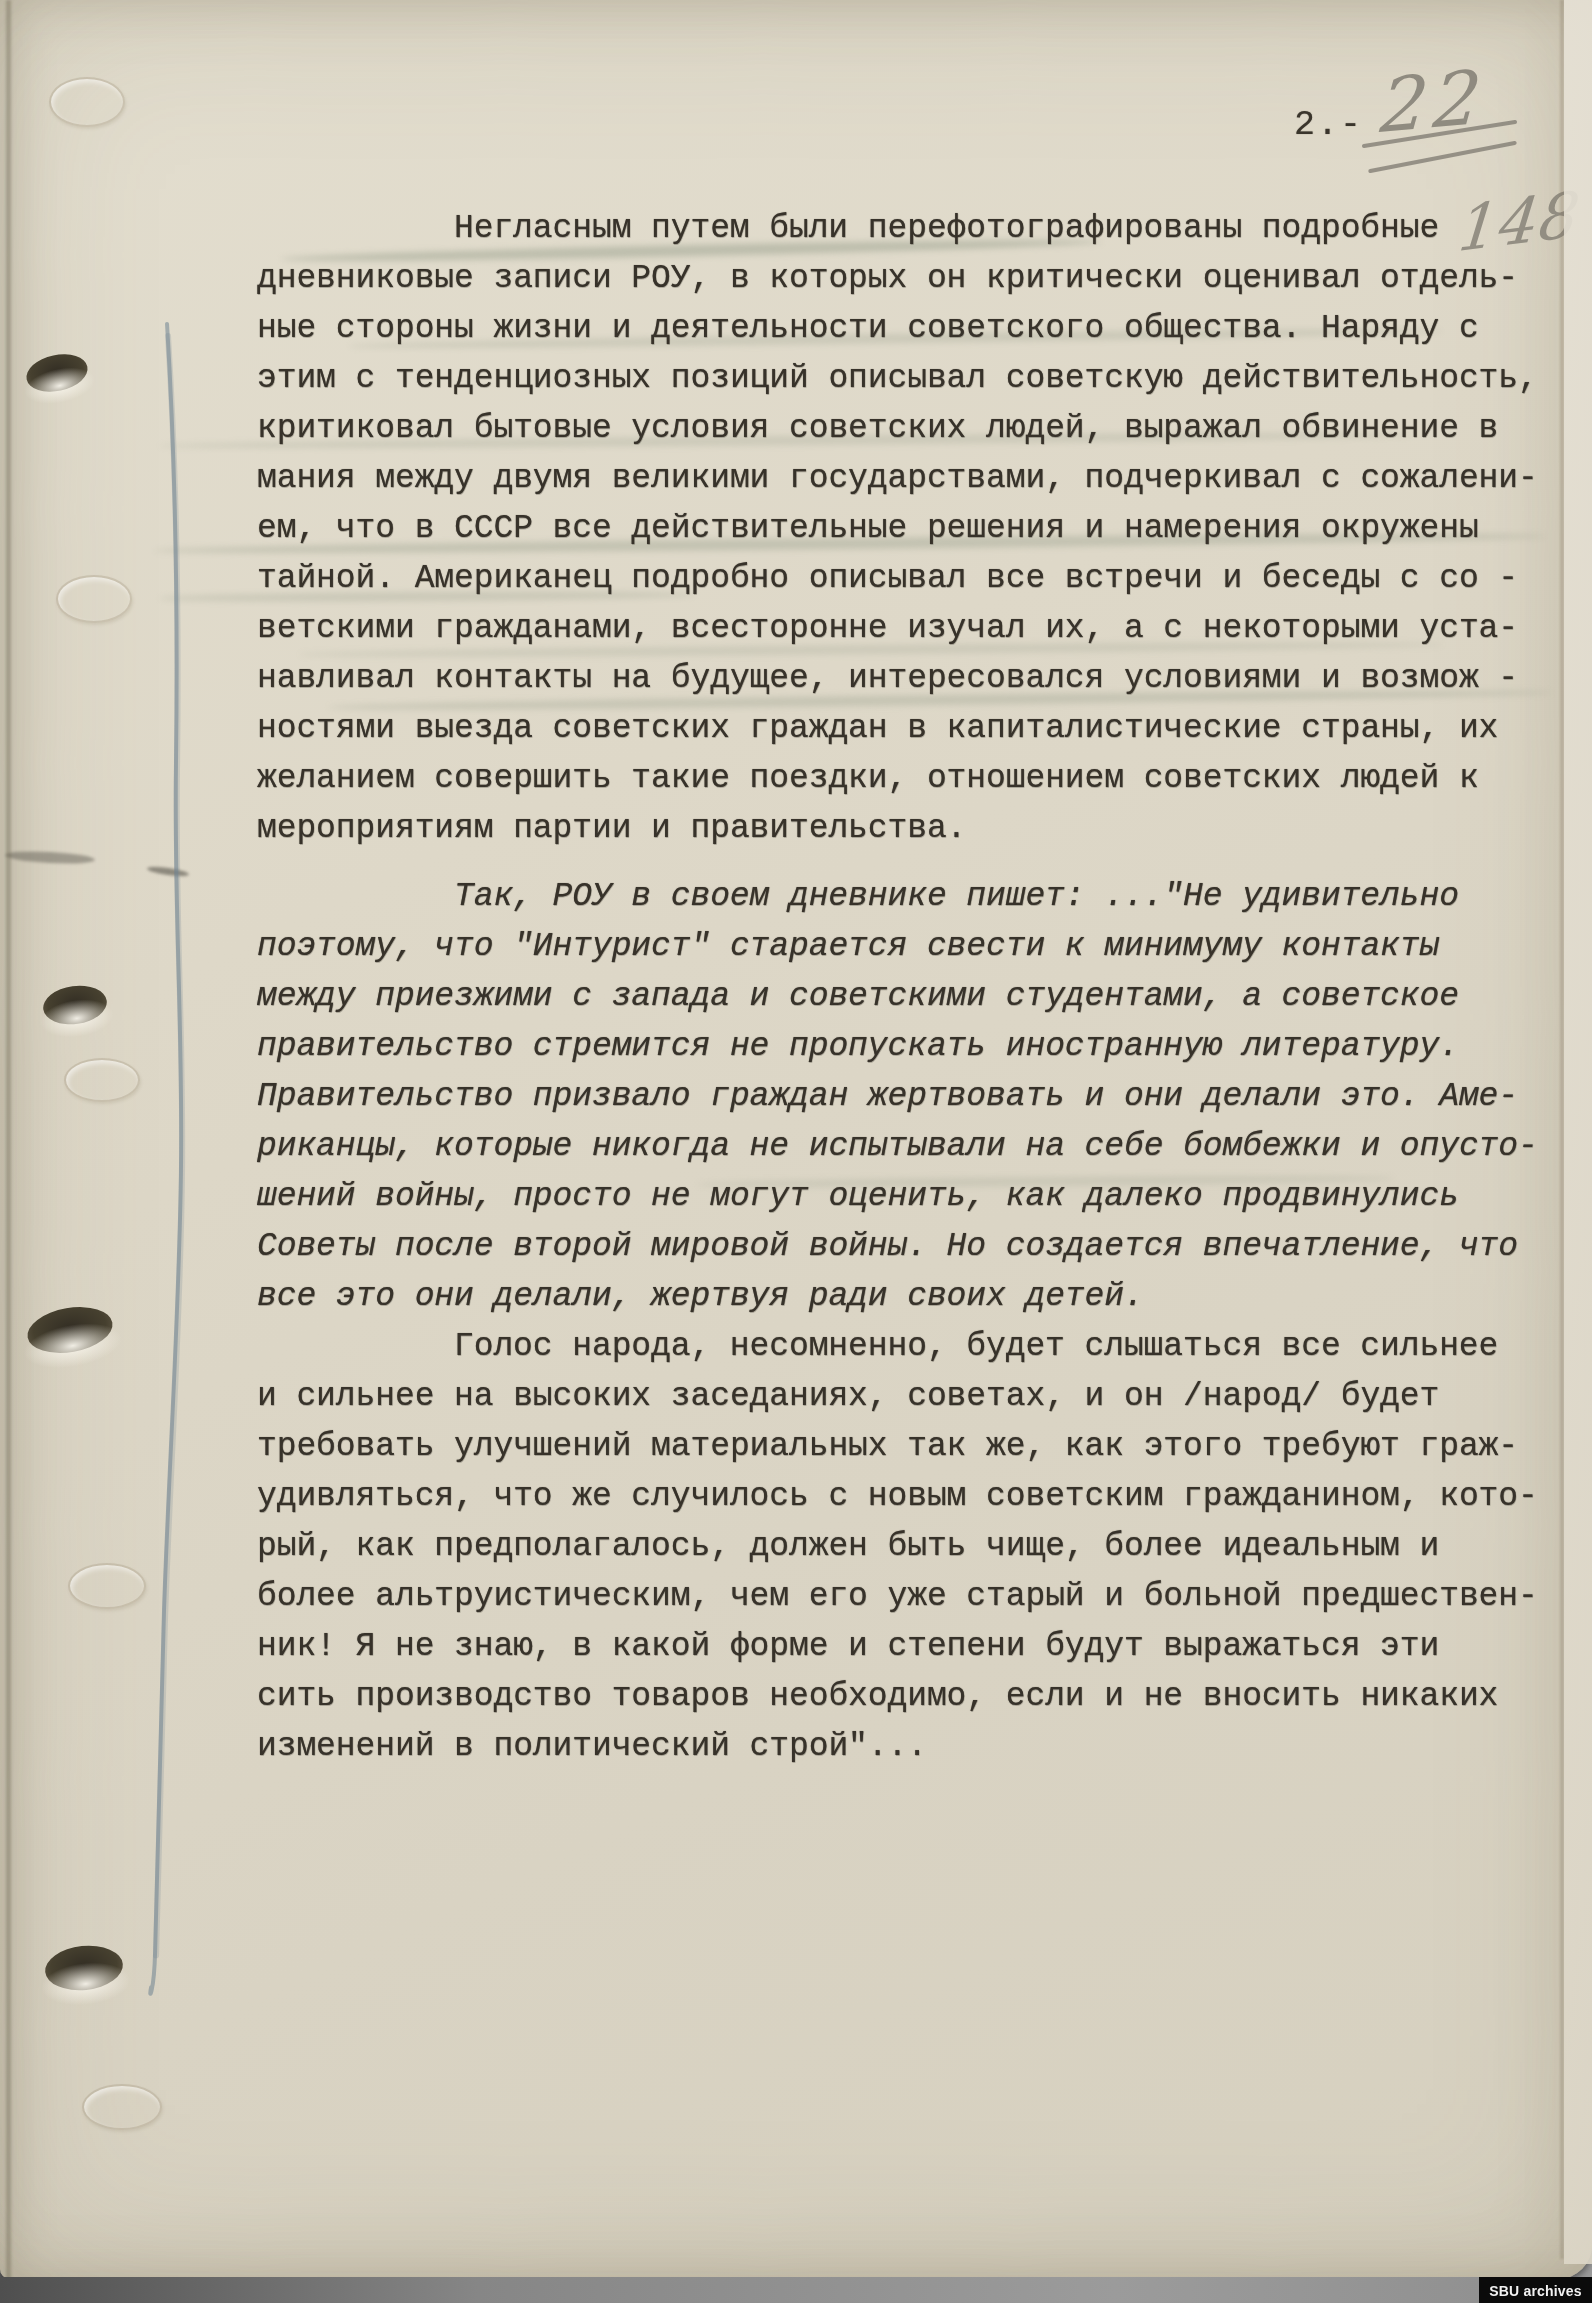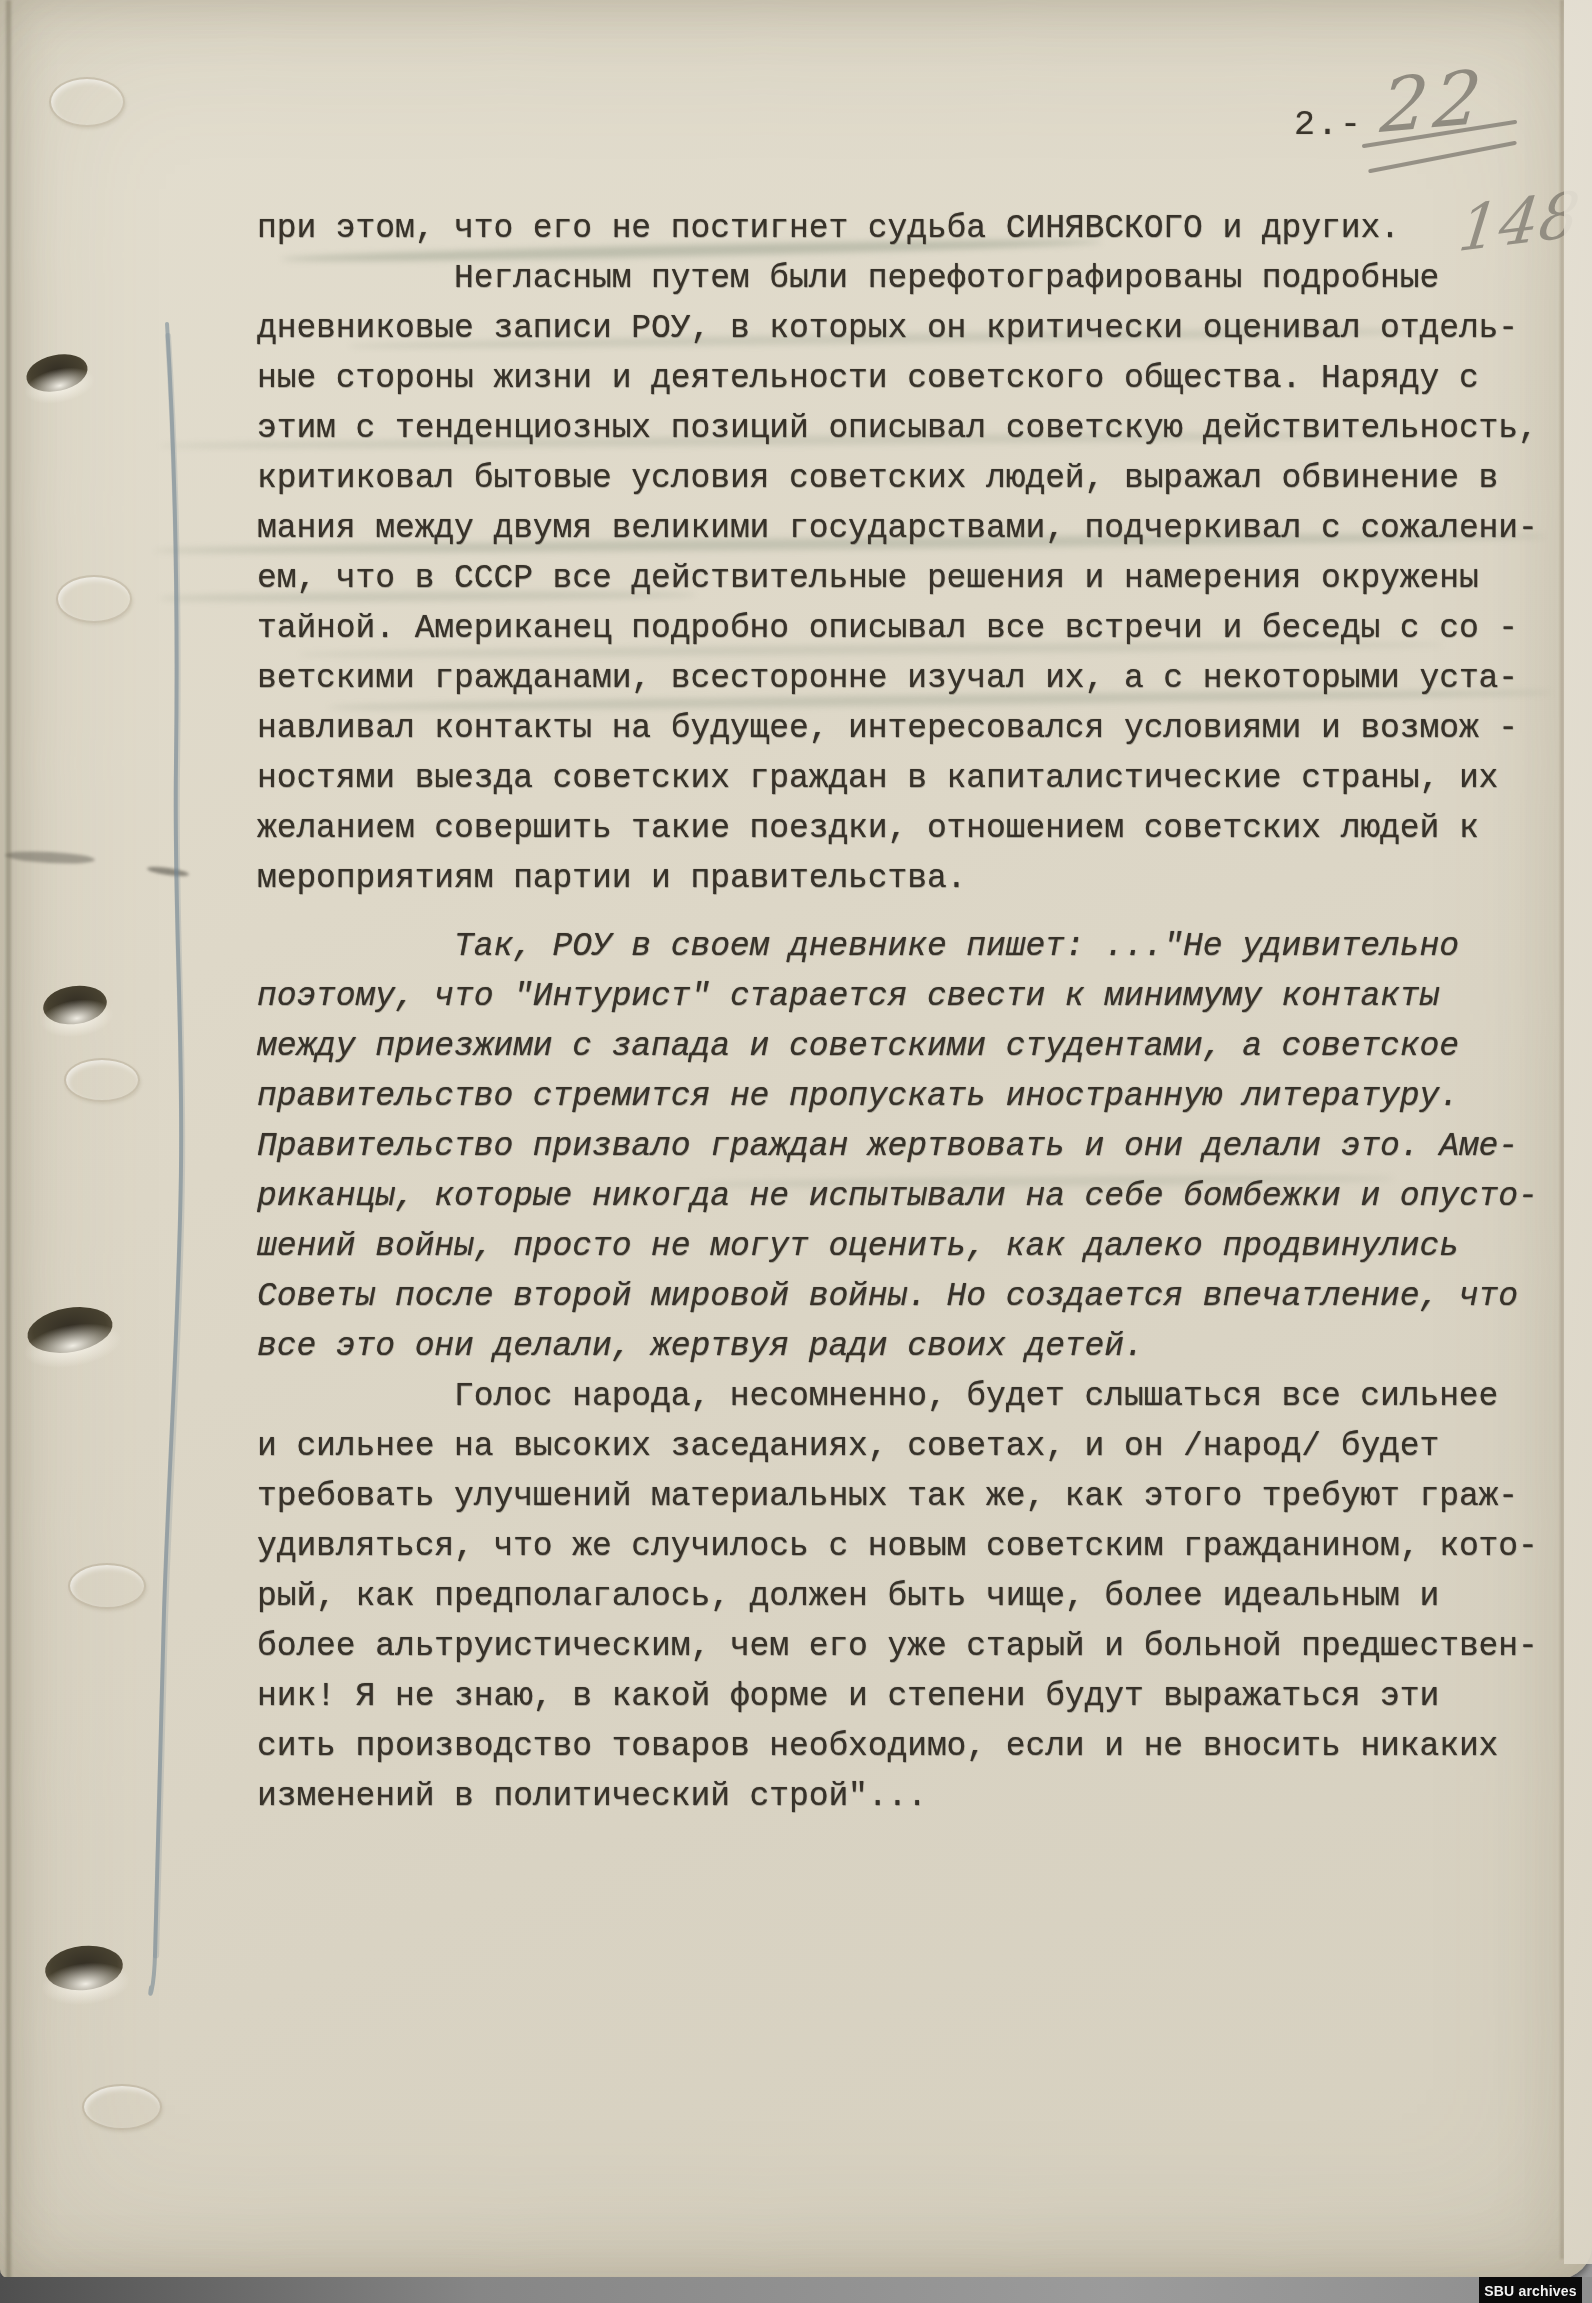--- a/index.html
+++ b/index.html
@@ -50,21 +50,21 @@
          z-index:-1;}
   .hole-ghost{position:absolute;border-radius:50%;border:2px solid rgba(150,138,110,.28);
          box-shadow:inset 2px 3px 5px rgba(255,255,255,.55),1px 2px 3px rgba(140,128,100,.18);}
   
   #pencil-line{position:absolute;left:137px;top:316px;}
   .smudge{position:absolute;border-radius:50%;filter:blur(3px);background:#99a08d;}
   .smudge.dark{background:#57544b;filter:blur(1.5px);}
   
   #bottom-strip{position:absolute;left:0;top:2277px;width:1592px;height:27px;
          background:linear-gradient(90deg,#4f4f4f,#868686 30%,#9b9b9b 70%,#8e8e8e);}
-  #watermark{position:absolute;left:1479px;top:2277px;width:103px;height:27px;background:#0b0b0b;
+  #watermark{position:absolute;left:1479px;top:2277px;width:113px;height:27px;background:#0b0b0b;
          color:#f2f2f2;font-family:"Liberation Sans","DejaVu Sans",sans-serif;
          font-size:14px;font-weight:bold;display:flex;align-items:center;justify-content:center;
          letter-spacing:0.2px;}
 </style>
 </head>
 <body>
 
 <div id="stage">
   <div id="paper">
 
@@ -94,23 +94,20 @@
       <path d="M 31 20 C 39 150, 42 310, 40 460 C 38 610, 47 720, 45 870 C 43 1020, 33 1160, 28 1310 C 24 1445, 21 1555, 19 1648" fill="none" stroke="rgba(112,132,145,.22)" stroke-width="6" stroke-linecap="round"></path>
     </svg>
 
     <div id="typed-page-number">2.-</div>
     <div id="hw-22" class="pencil">22</div>
     <div id="strike-1" class="strike"></div>
     <div id="strike-2" class="strike"></div>
     <div id="hw-148" class="pencil">148</div>
 
     <div id="text-block">
-        <div class="para">
-          <div class="line">при этом, что его не постигнет судьба СИНЯВСКОГО и других.</div>
-        </div>
         <div class="para indent gap-lg">
           <div class="line">Негласным путем были перефотографированы подробные</div>
           <div class="line">дневниковые записи РОУ, в которых он критически оценивал отдель-</div>
           <div class="line">ные стороны жизни и деятельности советского общества. Наряду с</div>
           <div class="line">этим с тенденциозных позиций описывал советскую действительность,</div>
           <div class="line">критиковал бытовые условия советских людей, выражал обвинение в</div>
           <div class="line">мания между двумя великими государствами, подчеркивал с сожалени-</div>
           <div class="line">ем, что в СССР все действительные решения и намерения окружены</div>
           <div class="line">тайной. Американец подробно описывал все встречи и беседы с со -</div>
           <div class="line">ветскими гражданами, всесторонне изучал их, а с некоторыми уста-</div>

